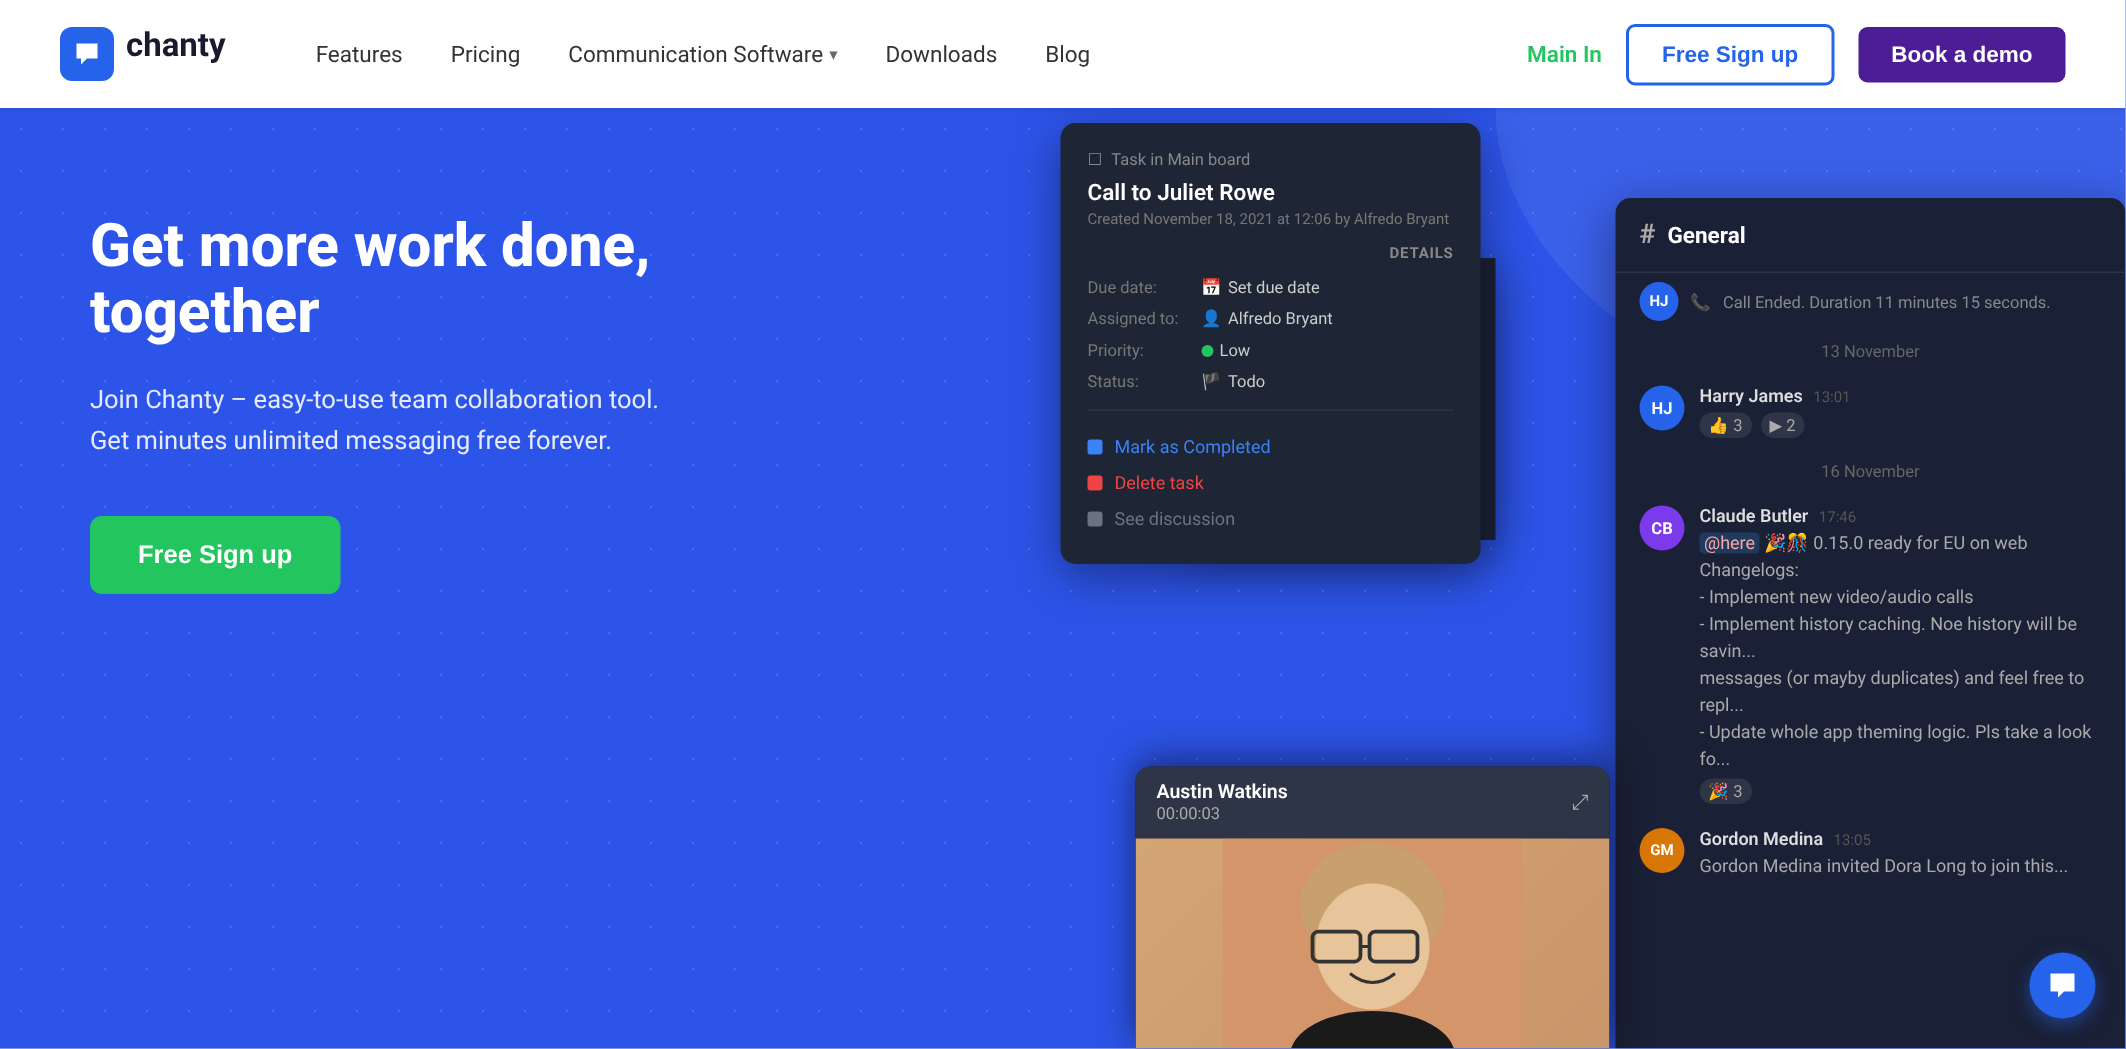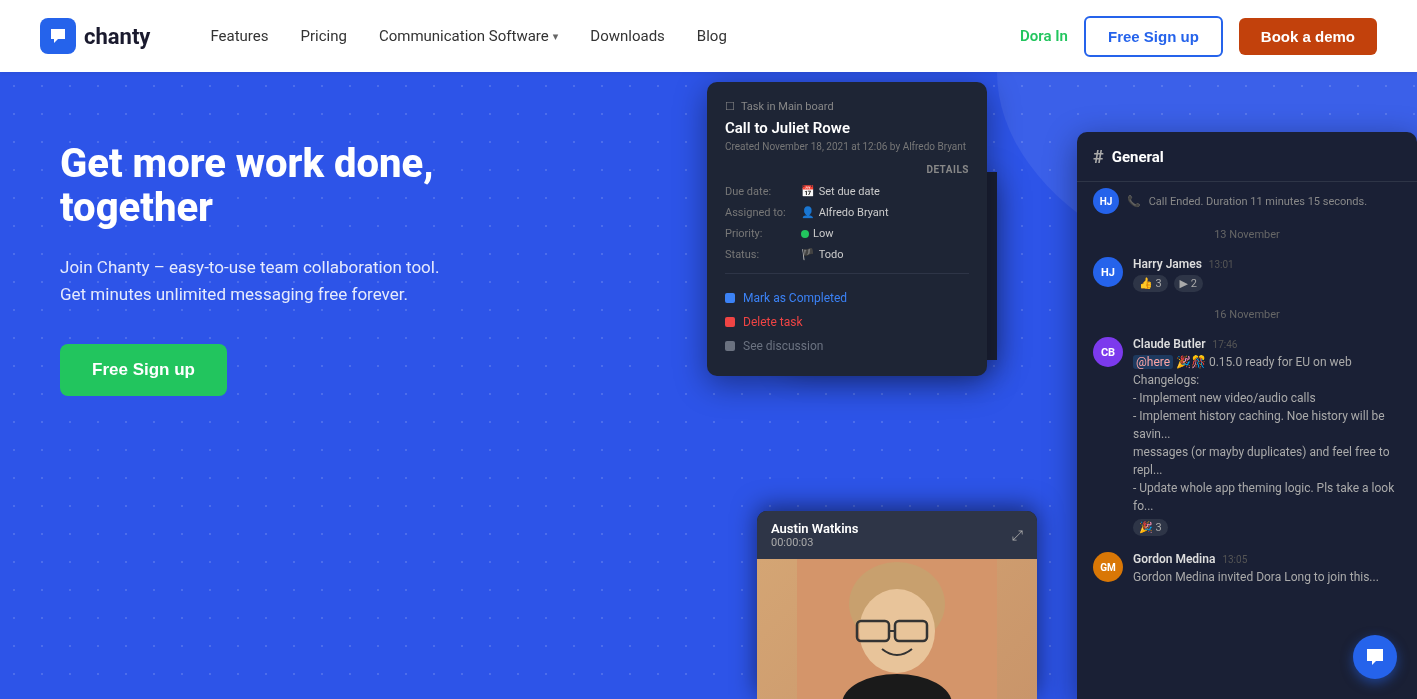--- a/index.html
+++ b/index.html
@@ -11,21 +11,20 @@
       z-index: 10;
       display: flex;
       align-items: center;
       background: #fff;
       padding: 0 40px;
       height: 72px;
       box-shadow: 0 1px 4px rgba(0,0,0,0.08);
     }
     .logo-area {
       display: flex;
-      align-items: center;
       gap: 8px;
       margin-right: 60px;
       text-decoration: none;
     }
     .logo-icon {
       width: 36px;
       height: 36px;
       background: #2563eb;
       border-radius: 8px;
       display: flex;
@@ -75,21 +74,21 @@
       background: #fff;
       color: #2563eb;
       font-size: 15px;
       font-weight: 600;
       cursor: pointer;
     }
     .btn-book-demo {
       padding: 10px 22px;
       border: none;
       border-radius: 6px;
-      background: #c2410c;
+      background: #4c1d95;
       color: #fff;
       font-size: 15px;
       font-weight: 600;
       cursor: pointer;
     }
 
     
     .hero {
       position: relative;
       background: #2d54e8;
@@ -350,21 +349,21 @@
       font-size: 11px;
       color: #666;
     }
     .reaction { background: #2e3547; padding: 2px 6px; border-radius: 10px; color: #aaa; }
 
     
     .video-popup {
       position: absolute;
       bottom: 0;
       left: 100px;
-      width: 280px;
+      width: 316px;
       background: #1a2035;
       border-radius: 10px 10px 0 0;
       z-index: 6;
       overflow: hidden;
       box-shadow: 0 -4px 24px rgba(0,0,0,0.5);
     }
     .video-popup-header {
       background: #2e3547;
       padding: 10px 14px;
       display: flex;
@@ -432,21 +431,21 @@
       <span class="chevron">▾</span>
     </a>
     <a class="nav-link">
       <span>Downloads</span>
     </a>
     <a class="nav-link">
       <span>Blog</span>
     </a>
   </nav>
   <div class="nav-actions">
-    <a class="signin-link">Dora In</a>
+    <a class="signin-link">Main In</a>
     <button class="btn-free-signup">Free Sign up</button>
     <button class="btn-book-demo">Book a demo</button>
   </div>
 </nav>
 
 <section class="hero">
   <div class="hero-wave"></div>
 
   <div class="hero-content">
     <h1 class="hero-title">Get more work done, together</h1>

